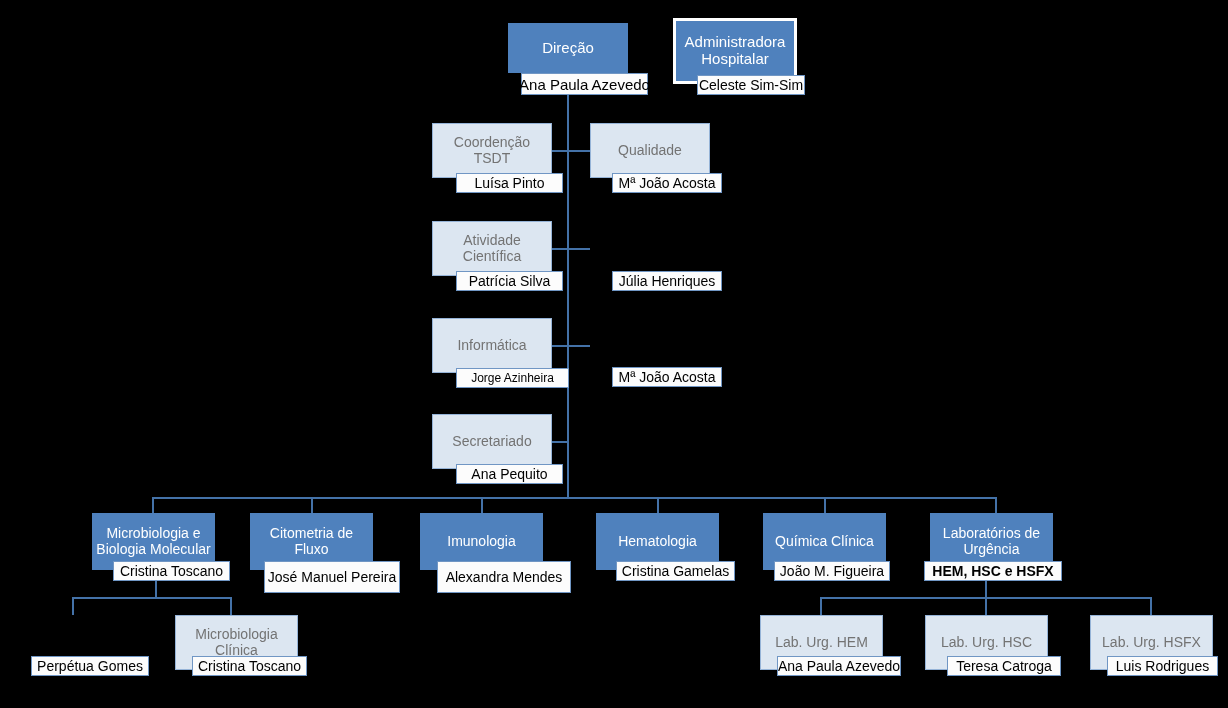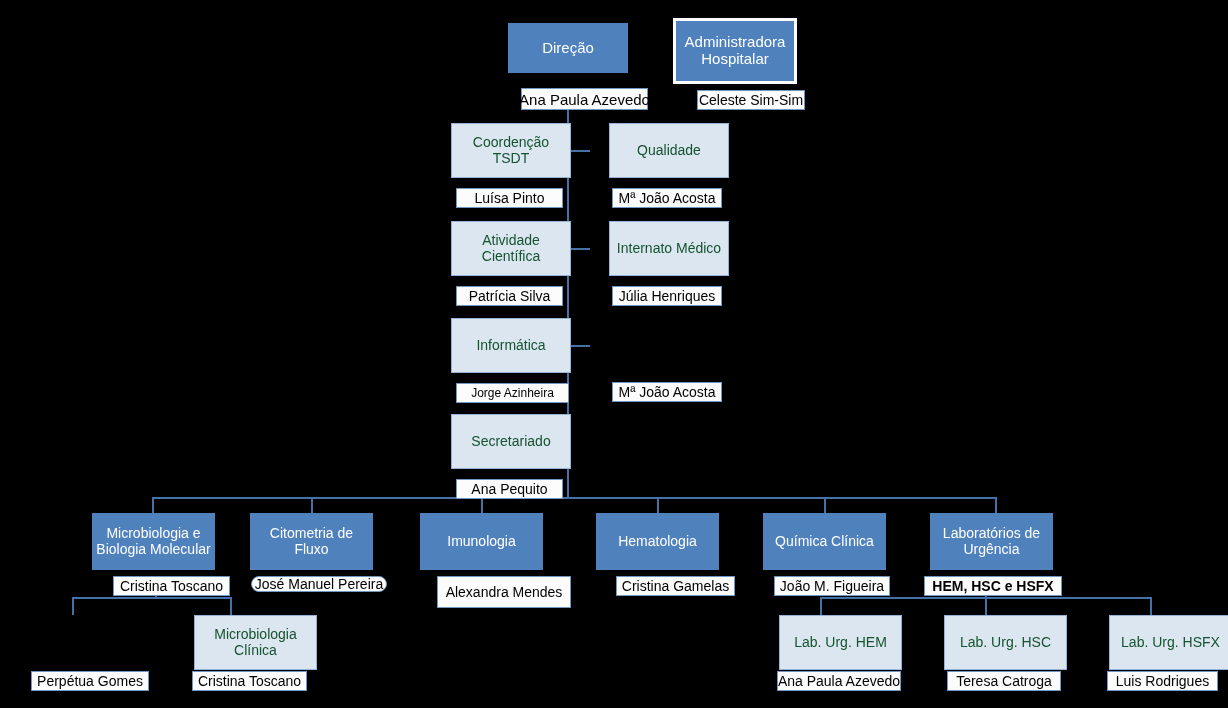--- a/index.html
+++ b/index.html
@@ -51,22 +51,21 @@
   
   .fill-dark .node-title {
     background: #4F81BD;
     border: 1px solid #4F81BD;
     color: #FFFFFF;
   }
   
   .fill-light .node-title {
     background: #DCE6F1;
     border: 1px solid #95B3D7;
-    color: #14532d;
-    margin-left: 19px;
+    color: #737373;
   }
   
   .outline-white .node-title {
     background: #4F81BD;
     border: 3px solid #FFFFFF;
     color: #FFFFFF;
   }
 
   
   .person {
@@ -76,21 +75,20 @@
     border: 1px solid #7096C4;
     color: #000000;
     display: flex;
     align-items: center;
     justify-content: center;
     text-align: center;
     white-space: nowrap;
     z-index: 6;
     padding: 0 5px;
     line-height: 1;
-    margin-top: 15px;
   }
   .person.bold { font-weight: bold; }
 </style>
 </head>
 <body>
 
 <div id="chart-canvas">
 
   <div class="conn conn-v" style="left:567px; top:92px; height:406px;"></div>
 
@@ -151,36 +149,33 @@
   <div class="node fill-light" style="left:432px; top:414px; width:120px; height:55px; font-size:14px;">
     <div class="node-title">Secretariado</div>
   </div>
   <div class="person" style="left:456px; top:464px; width:107px; height:20px; font-size:14px;">Ana Pequito</div>
 
   <div class="node fill-light" style="left:590px; top:123px; width:120px; height:55px; font-size:14px;">
     <div class="node-title">Qualidade</div>
   </div>
   <div class="person" style="left:612px; top:173px; width:110px; height:20px; font-size:14px;">Mª João Acosta</div>
 
-  <div class="node fill-light" style="left:590px; top:221px; width:120px; height:55px; font-size:14px;">
-    <div class="node-title">Internato Médico</div>
-  </div>
   <div class="person" style="left:612px; top:271px; width:110px; height:20px; font-size:14px;">Júlia Henriques</div>
 
   <div class="person" style="left:612px; top:367px; width:110px; height:20px; font-size:14px;">Mª João Acosta</div>
 
   <div class="node fill-dark" style="left:92px; top:513px; width:123px; height:57px; font-size:14px;padding-left:28px;">
     <div class="node-title">Microbiologia e Biologia Molecular</div>
   </div>
   <div class="person" style="left:113px; top:561px; width:117px; height:20px; font-size:14px;">Cristina Toscano</div>
 
   <div class="node fill-dark" style="left:250px; top:513px; width:123px; height:57px; font-size:14px;">
     <div class="node-title">Citometria de Fluxo</div>
   </div>
-  <div class="person" style="left:251px; top:561px; width:136px; height:16px; font-size:14px;border-radius:10px;">José Manuel Pereira</div>
+  <div class="person" style="left:264px; top:561px; width:136px; height:32px; font-size:14px;">José Manuel Pereira</div>
 
   <div class="node fill-dark" style="left:420px; top:513px; width:123px; height:57px; font-size:14px;">
     <div class="node-title">Imunologia</div>
   </div>
   <div class="person" style="left:437px; top:561px; width:134px; height:32px; font-size:14px;">Alexandra Mendes</div>
 
   <div class="node fill-dark" style="left:596px; top:513px; width:123px; height:57px; font-size:14px;">
     <div class="node-title">Hematologia</div>
   </div>
   <div class="person" style="left:616px; top:561px; width:119px; height:20px; font-size:14px;">Cristina Gamelas</div>

